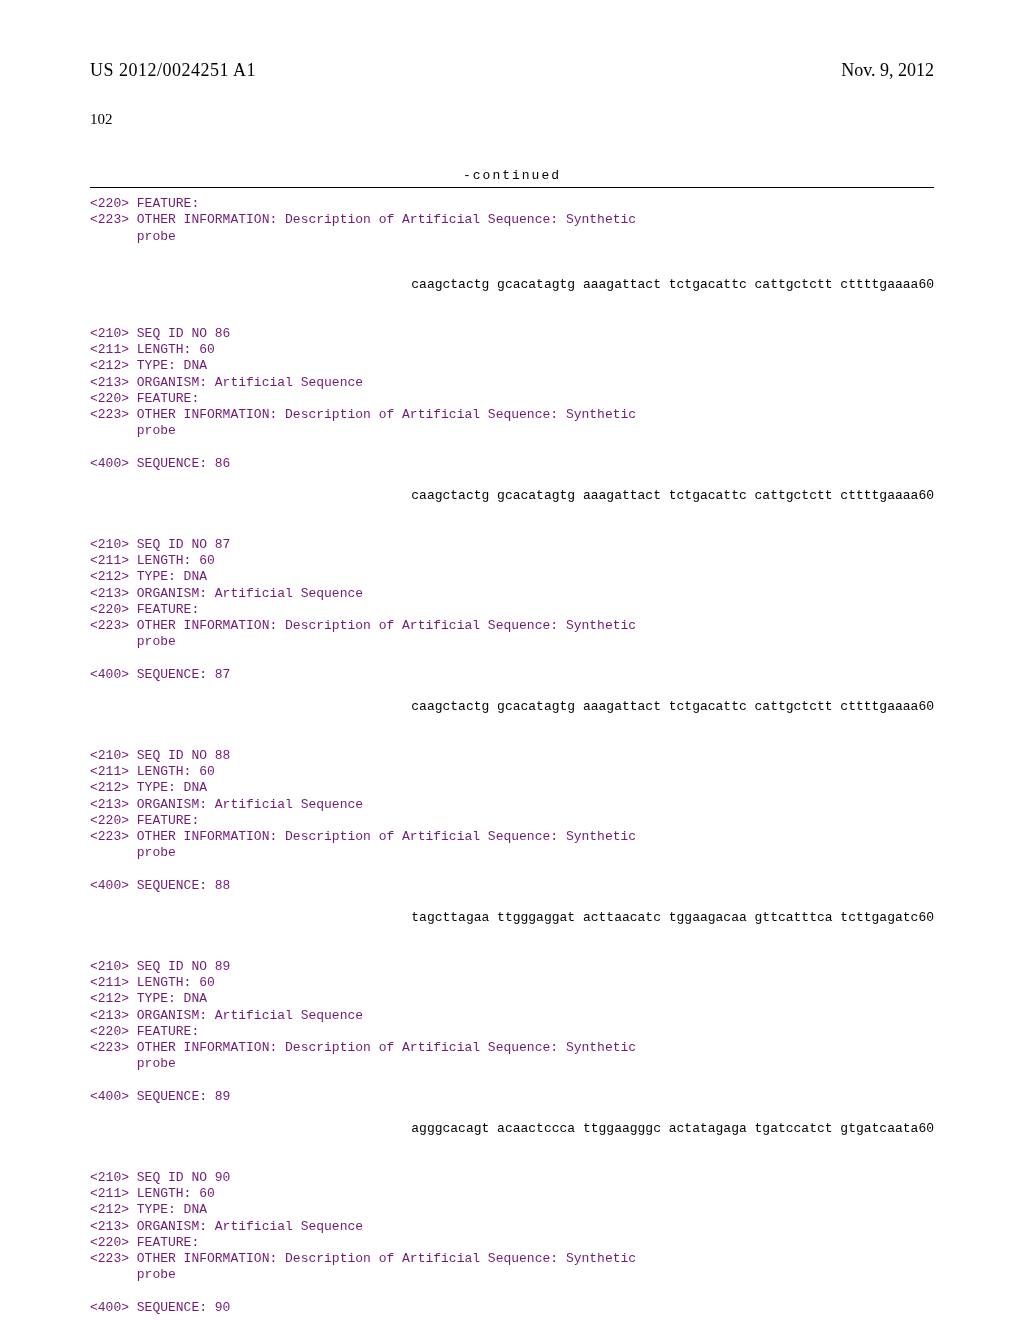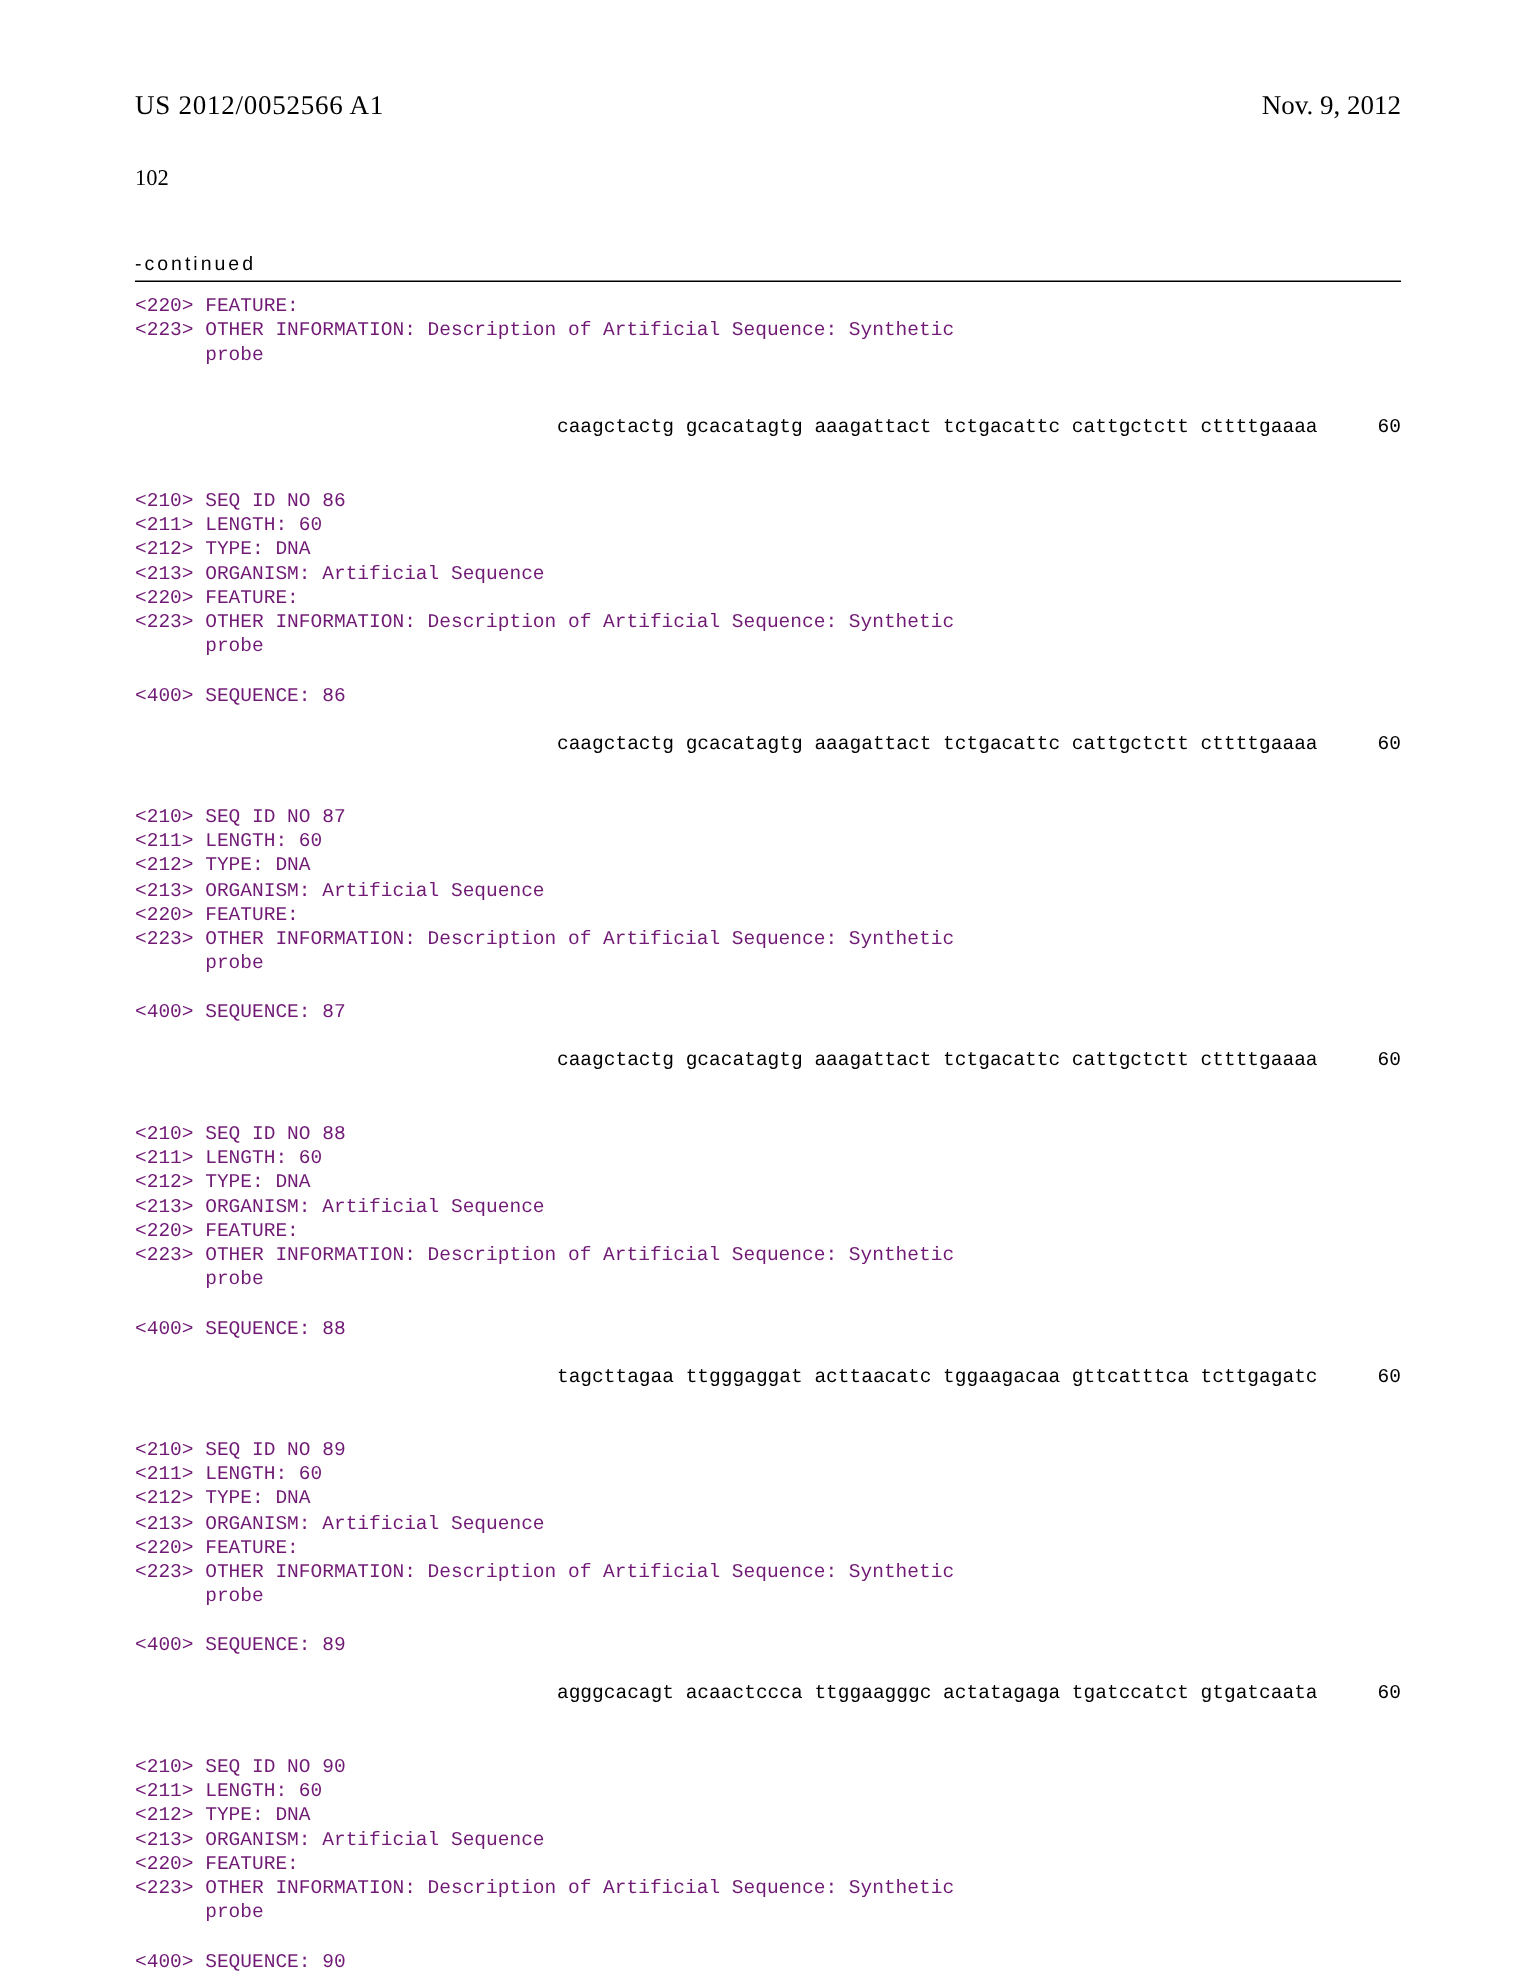--- a/index.html
+++ b/index.html
@@ -27,22 +27,23 @@
   }
   .pubdate {
     font-size: 18px;
   }
   .pagenum {
     text-align: left;
     font-size: 15px;
     margin-bottom: 40px;
   }
   .continued {
-    font-family: Liberation Sans, sans-serif;
+    font-family: Liberation Mono, monospace;
     font-size: 13px;
+    text-align: center;
     letter-spacing: 2px;
     margin-bottom: 4px;
   }
   hr.rule {
     border: none;
     border-top: 1px solid #000;
     margin: 2px 0 8px 0;
   }
   .listing {
     font-family: "Courier New", Courier, monospace;
@@ -56,34 +57,33 @@
     justify-content: flex-end;
   }
   .seq-text {
     font-family: "Courier New", Courier, monospace;
     font-size: 13px;
     white-space: pre;
   }
   .seq-num {
     font-family: "Courier New", Courier, monospace;
     font-size: 13px;
-    margin-left: 40px;
   }
   .block {
     margin-bottom: 18px;
   }
   .gap { height: 16px; }
 </style>
 </head>
 <body>
 
 <div class="page">
 
   <div class="header">
-    <div class="pubnum">US 2012/0052566 A1</div>
+    <div class="pubnum">US 2012/0024251 A1</div>
     <div class="pubdate">Nov. 9, 2012</div>
   </div>
 
   <div class="pagenum">102</div>
 
   <div class="continued">-continued</div>
   <hr class="rule">
 
   <div class="block">
     <div class="listing">&lt;220&gt; FEATURE:</div>

